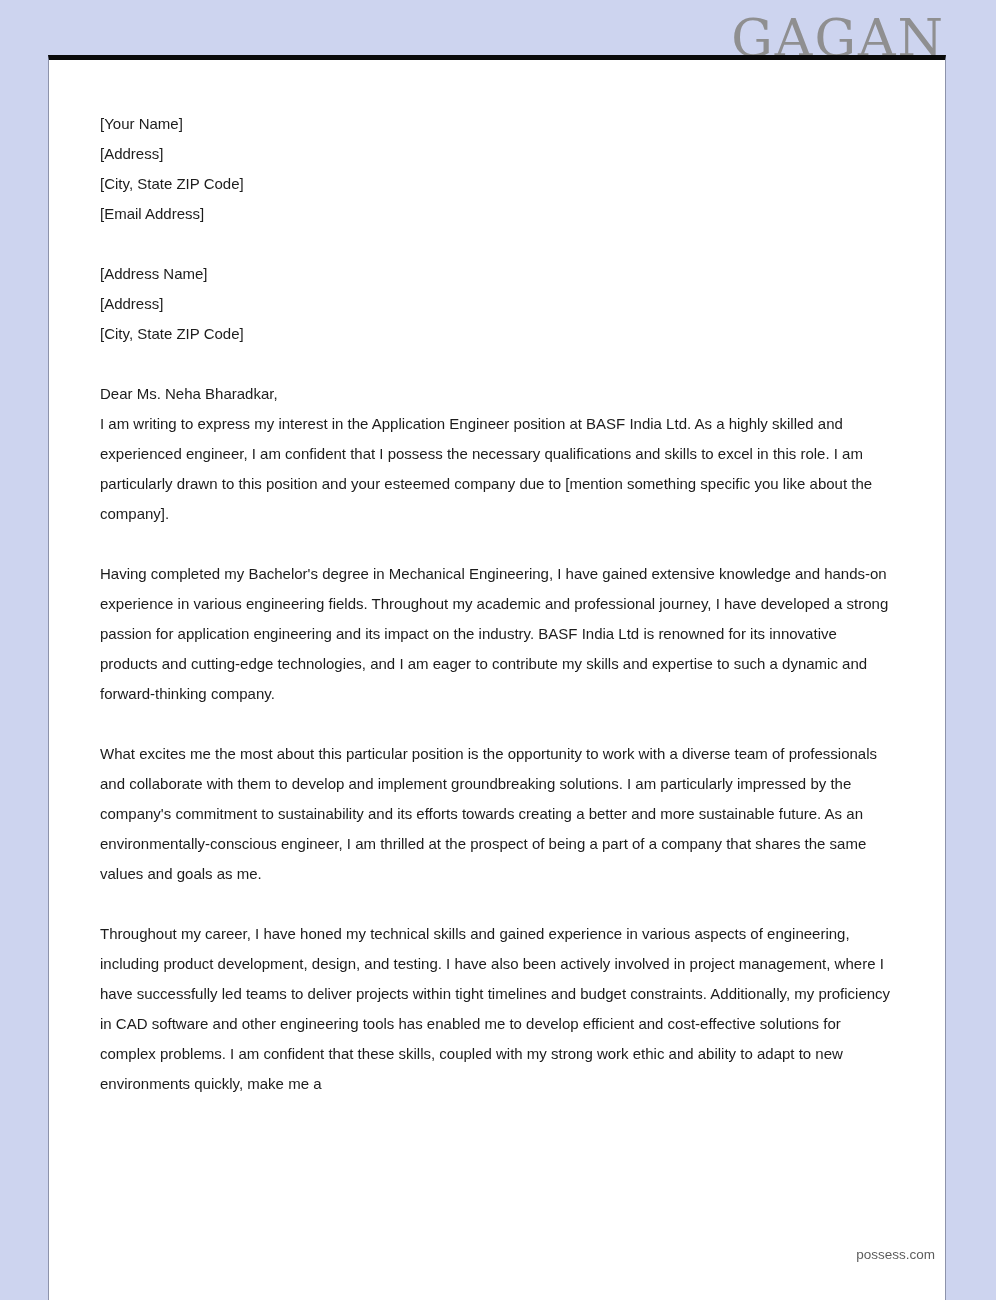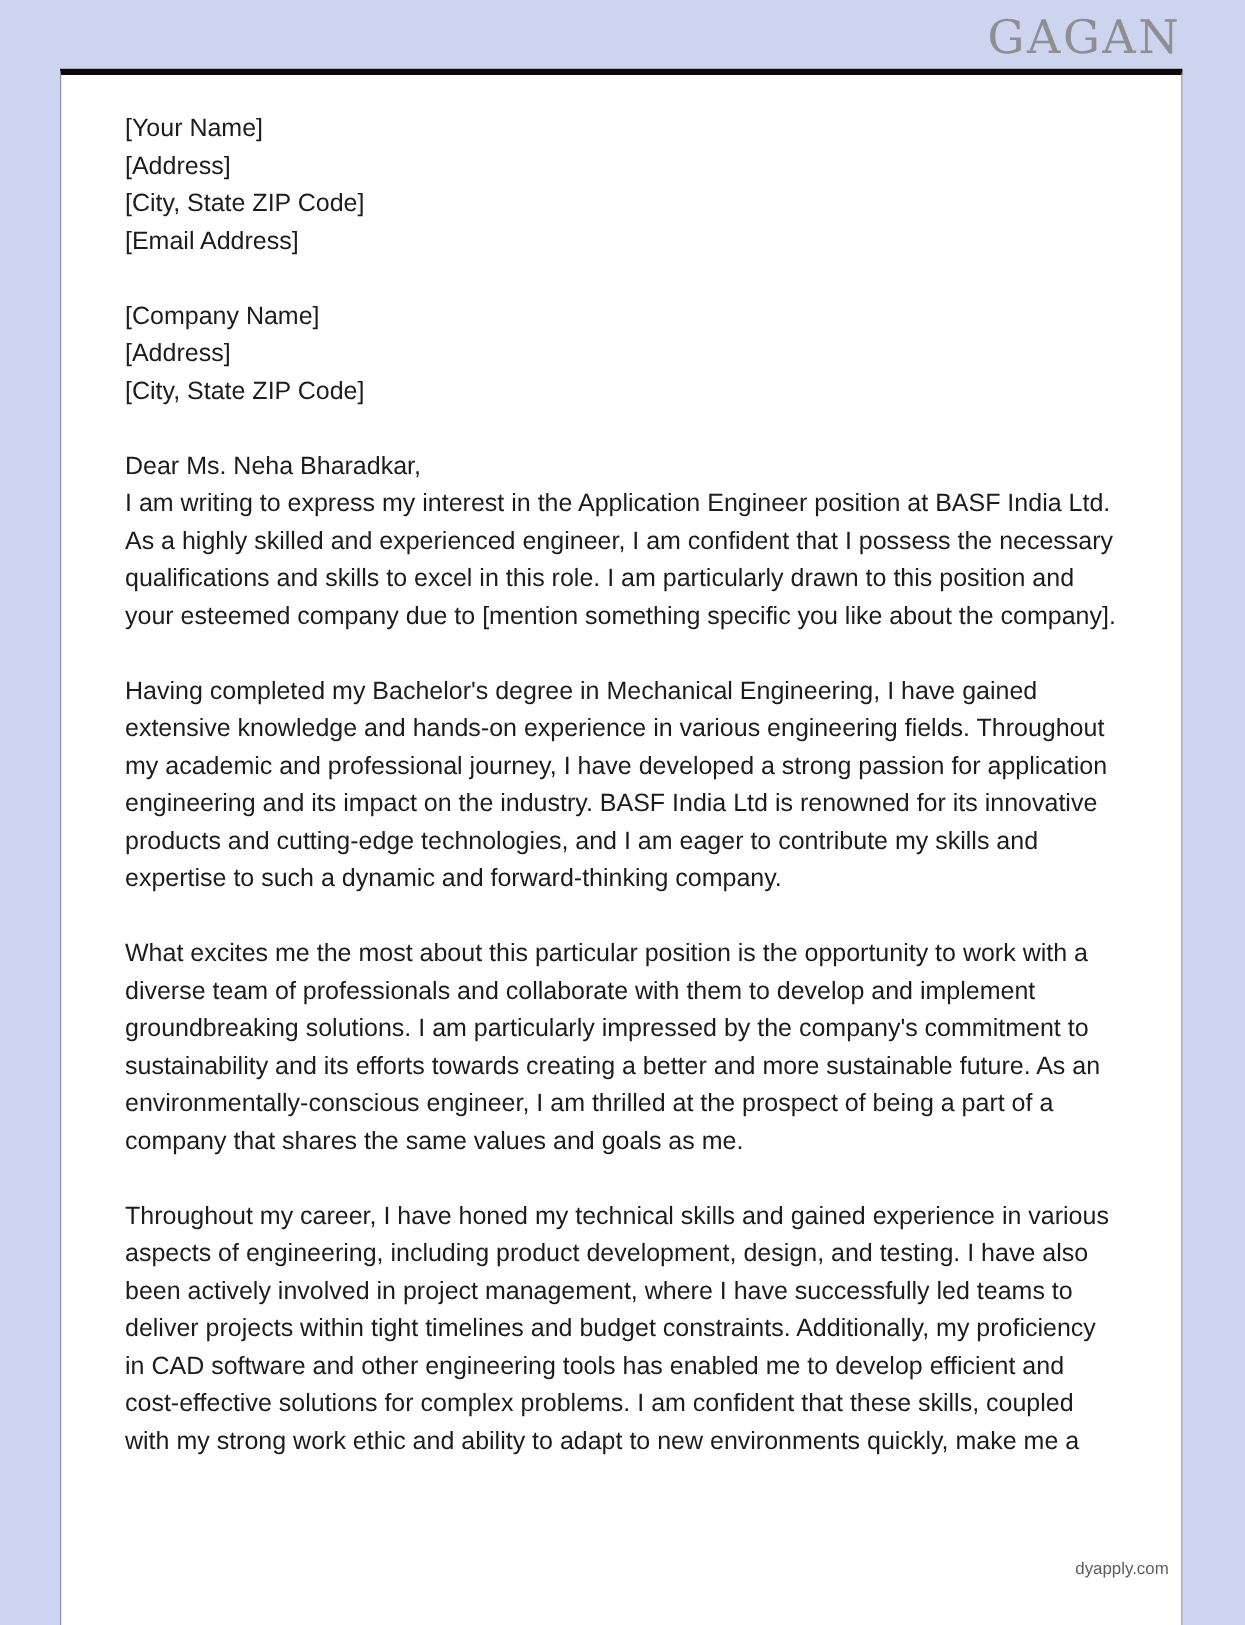--- a/index.html
+++ b/index.html
@@ -8,41 +8,41 @@
     position: relative;
     background: #cdd4ef;
     font-family: "Liberation Sans", sans-serif;
     overflow: hidden;
   }
   .brand-logo {
     position: absolute;
     top: 8px;
     right: 51px;
     font-family: "DejaVu Serif", serif;
-    font-size: 37px;
+    font-size: 52px;
     font-weight: 500;
     letter-spacing: 2px;
     color: #8f8f90;
     user-select: none;
   }
   .page {
     position: absolute;
     left: 48px;
     top: 55px;
     width: 898px;
     height: 1250px;
     background: #ffffff;
     border: 1px solid #8d93ab;
     border-top: 5px solid #0a0a0a;
     overflow: hidden;
   }
   .letter {
-    padding: 28px 49px 0 51px;
+    padding: 49px 49px 0 51px;
     color: #1c1c1c;
-    font-size: 20px;
+    font-size: 15px;
     line-height: 30px;
   }
   .block { margin-bottom: 30px; }
   .block p { white-space: pre; }
   .para { margin-bottom: 30px; }
   .salutation { }
   .watermark {
     position: absolute;
     top: 1247px;
     right: 61px;
@@ -60,28 +60,28 @@
   <div class="letter">
 
     <div class="block">
       <p>[Your Name]</p>
       <p>[Address]</p>
       <p>[City, State ZIP Code]</p>
       <p>[Email Address]</p>
     </div>
 
     <div class="block">
-      <p>[Company Name]</p>
+      <p>[Address Name]</p>
       <p>[Address]</p>
       <p>[City, State ZIP Code]</p>
     </div>
 
     <p class="salutation">Dear Ms. Neha Bharadkar,</p>
 
     <p class="para">I am writing to express my interest in the Application Engineer position at BASF India Ltd. As a highly skilled and experienced engineer, I am confident that I possess the necessary qualifications and skills to excel in this role. I am particularly drawn to this position and your esteemed company due to [mention something specific you like about the company].</p>
     <p class="para">Having completed my Bachelor's degree in Mechanical Engineering, I have gained extensive knowledge and hands-on experience in various engineering fields. Throughout my academic and professional journey, I have developed a strong passion for application engineering and its impact on the industry. BASF India Ltd is renowned for its innovative products and cutting-edge technologies, and I am eager to contribute my skills and expertise to such a dynamic and forward-thinking company.</p>
     <p class="para">What excites me the most about this particular position is the opportunity to work with a diverse team of professionals and collaborate with them to develop and implement groundbreaking solutions. I am particularly impressed by the company's commitment to sustainability and its efforts towards creating a better and more sustainable future. As an environmentally-conscious engineer, I am thrilled at the prospect of being a part of a company that shares the same values and goals as me.</p>
     <p class="para">Throughout my career, I have honed my technical skills and gained experience in various aspects of engineering, including product development, design, and testing. I have also been actively involved in project management, where I have successfully led teams to deliver projects within tight timelines and budget constraints. Additionally, my proficiency in CAD software and other engineering tools has enabled me to develop efficient and cost-effective solutions for complex problems. I am confident that these skills, coupled with my strong work ethic and ability to adapt to new environments quickly, make me a</p>
 
   </div>
 </div>
 
-<span class="watermark">dyapply.com</span>
+<span class="watermark">possess.com</span>
 
 </body></html>

